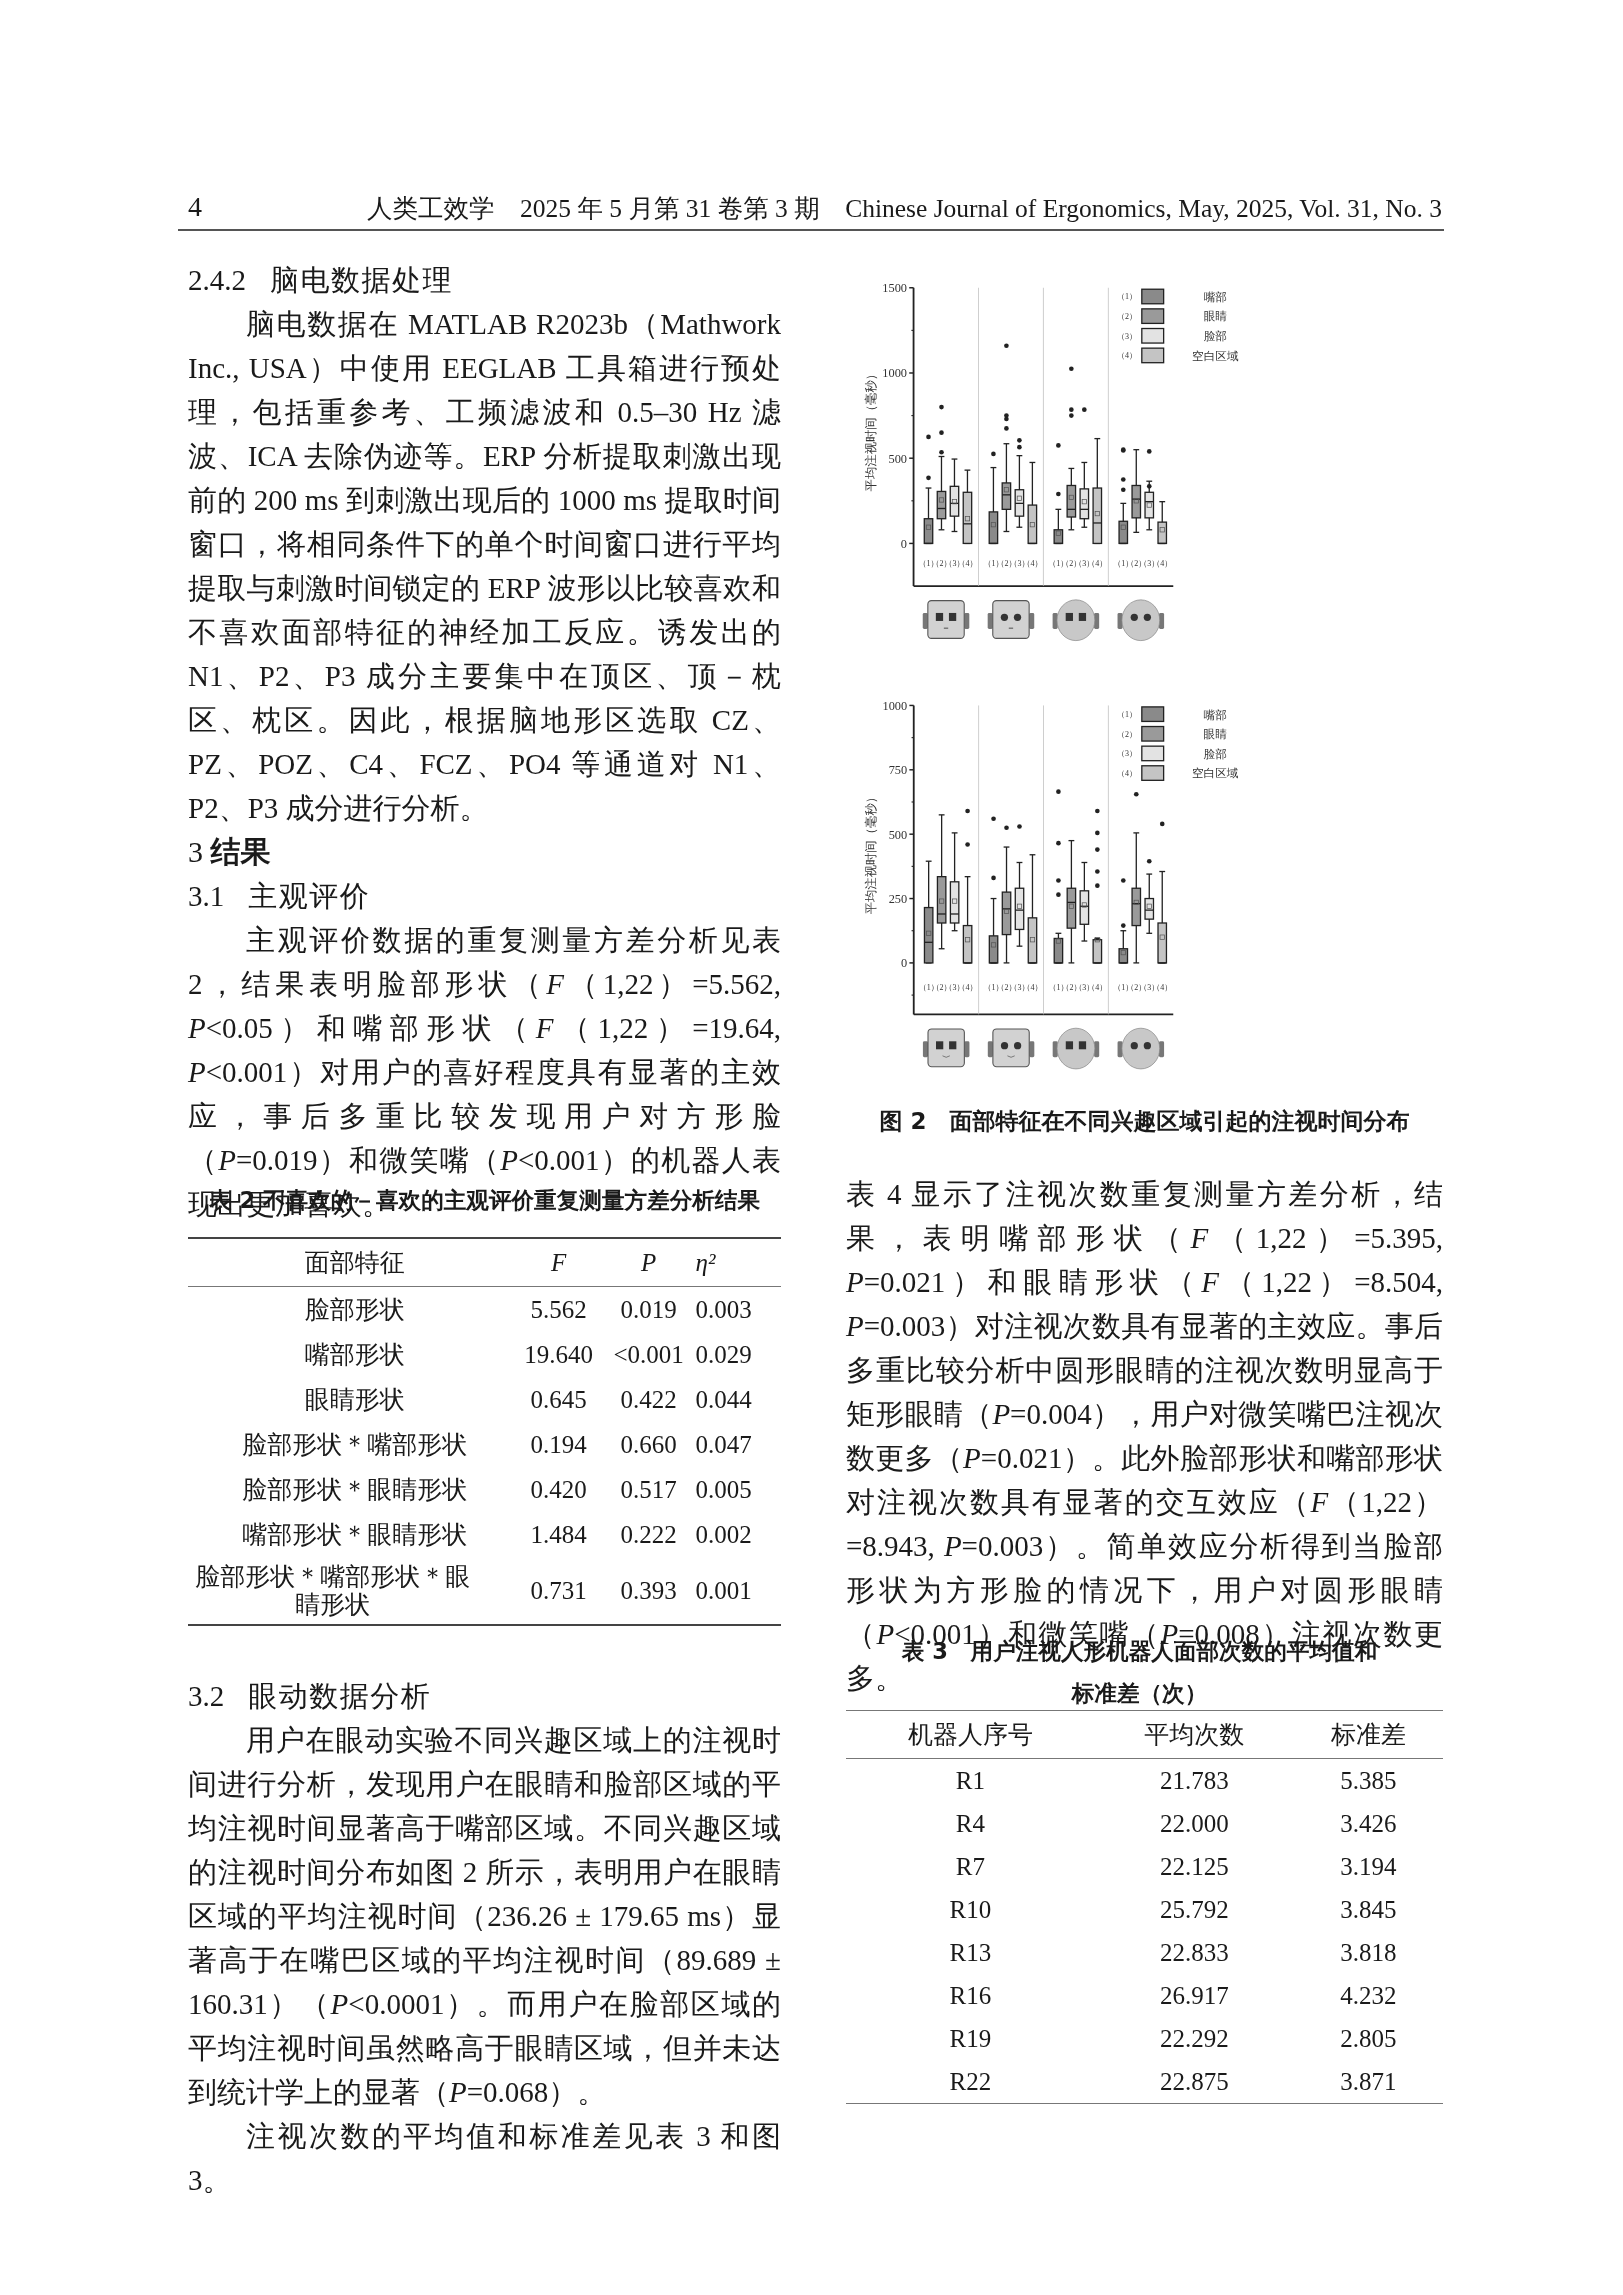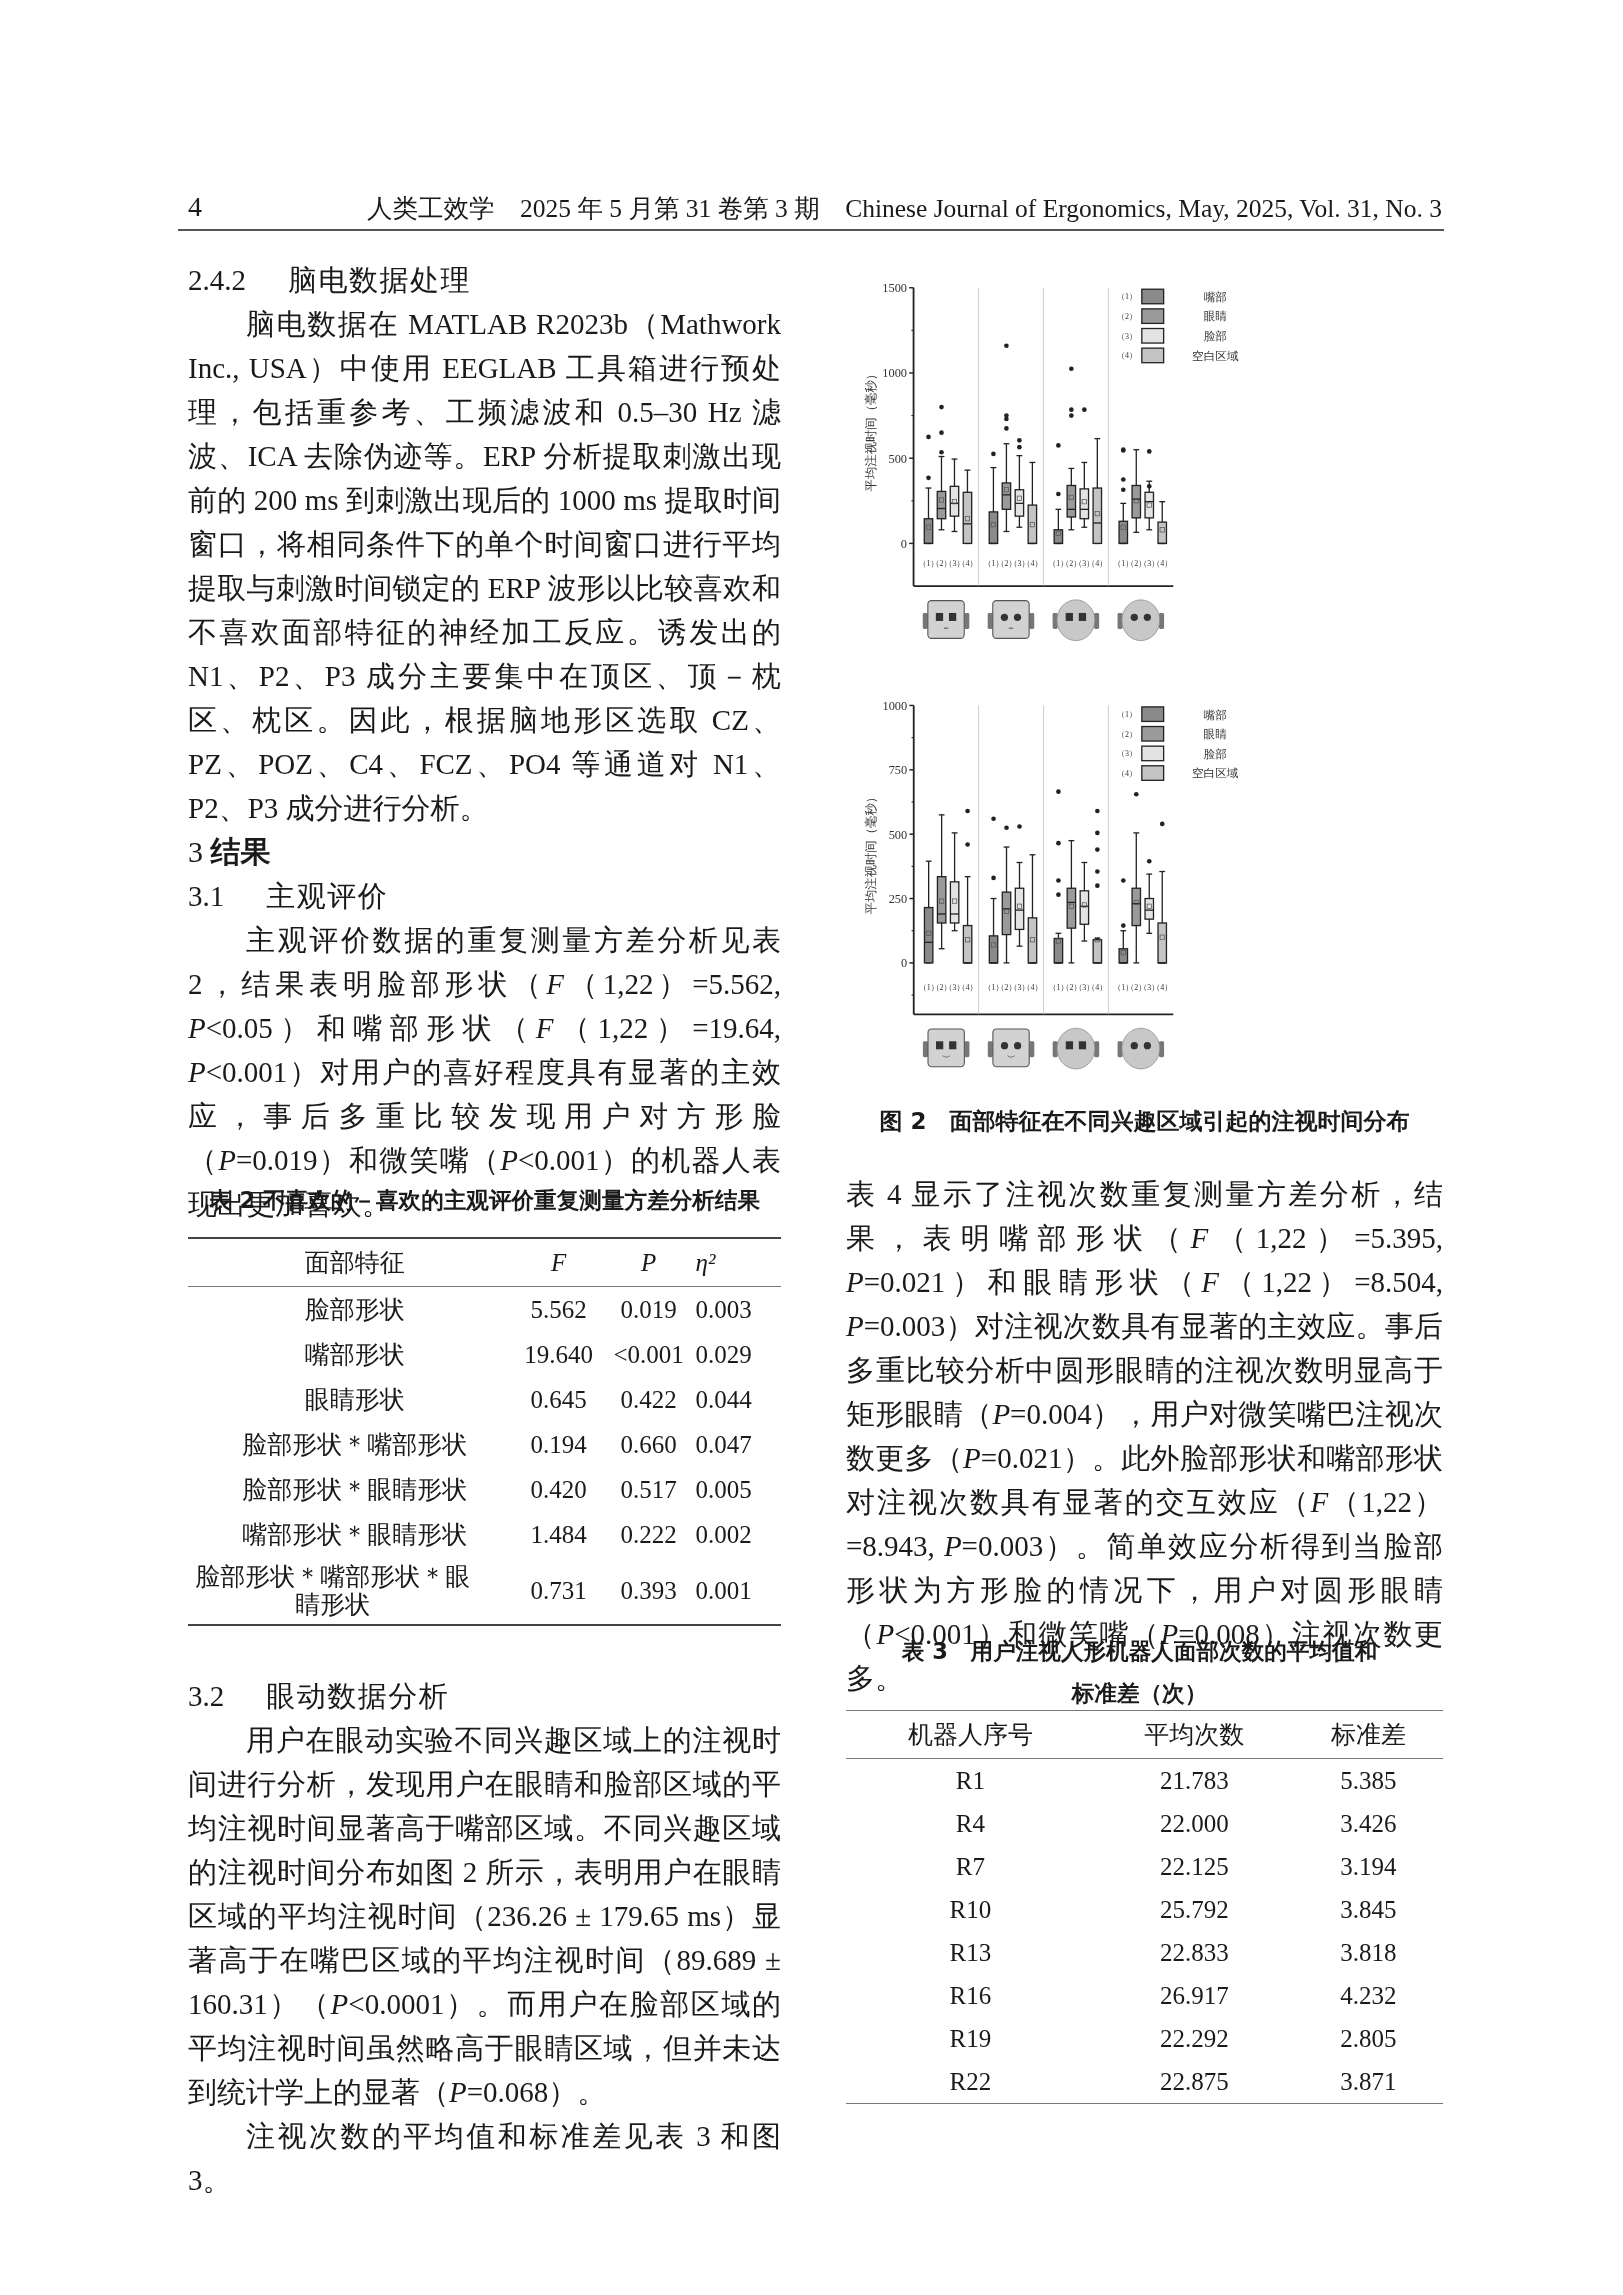--- a/index.html
+++ b/index.html
@@ -12,21 +12,21 @@
   #header-rule { left: 178px; top: 229px; width: 1266px; height: 2.2px; background: #555; }
 
   .col { position: absolute; font-size: 29px; line-height: 44px; }
   #left-col { left: 188px; top: 258px; width: 593px; }
   #right-col-text { left: 846px; top: 1172px; width: 597px; }
   .para { text-align: justify; text-align-last: left; margin: 0; }
   .indent { text-indent: 58px; }
   .h2 { margin: 0; font-size: 30px; font-weight: bold; }
   .h2 span.num { font-weight: normal; }
   .sub { margin: 0; font-size: 29px; }
-  .sub .num { margin-right: 42px; text-align: right; }
+  .sub .num { margin-right: 24px; text-align: right; }
   .sub .label { letter-spacing: 1.5px; }
   i { font-style: italic; }
 
   
   .tbl-caption { font-family: "DejaVu Sans", "Liberation Sans", sans-serif; font-weight: bold; font-size: 22.6px; text-align: center; }
   table.data { border-collapse: collapse; width: 100%; font-size: 25px; }
   table.data td, table.data th { font-weight: normal; padding: 0; }
   .rule-thick { border-top: 2.2px solid #444; }
   .rule-thin { border-top: 1.5px solid #777; }
 

